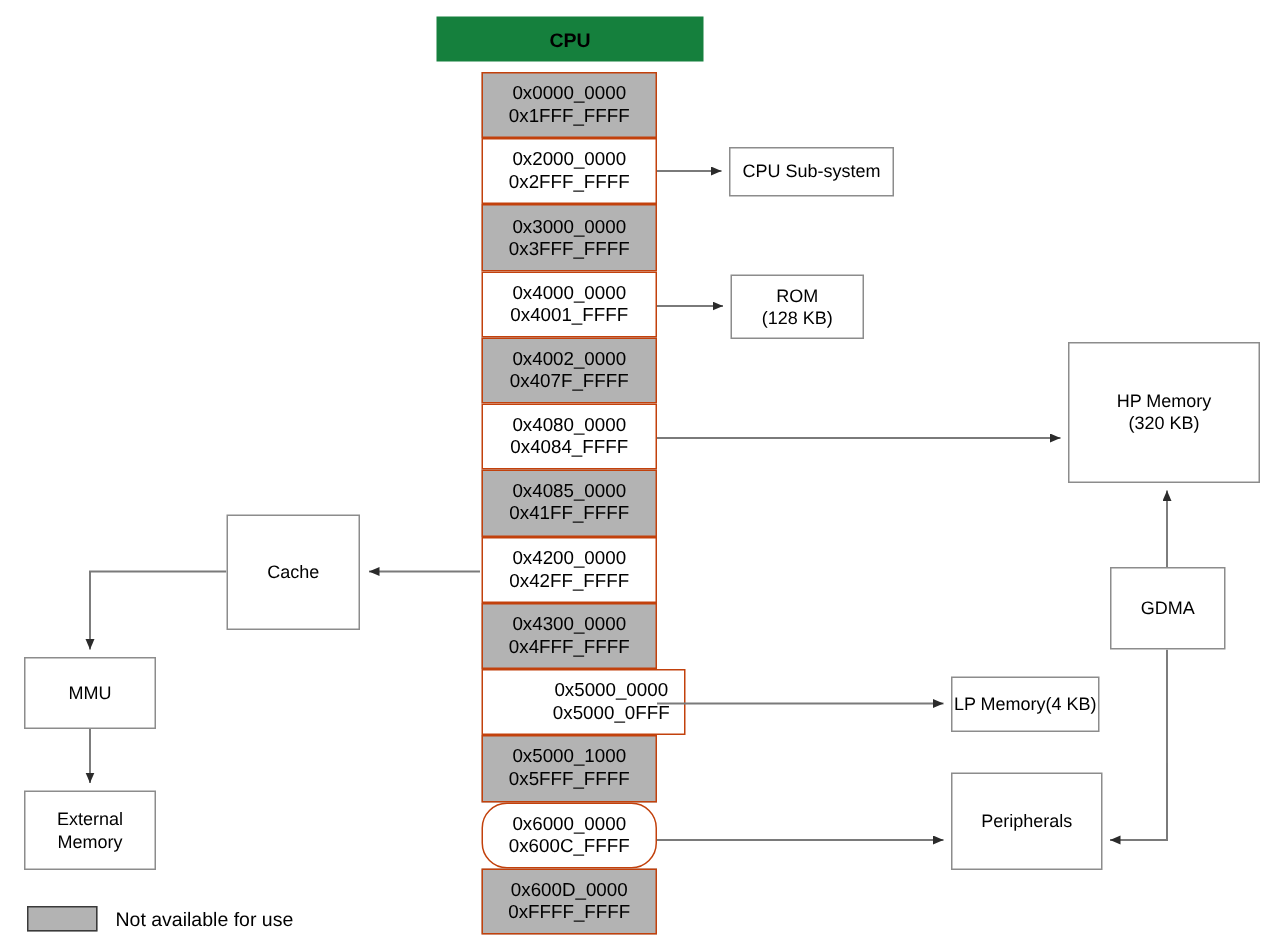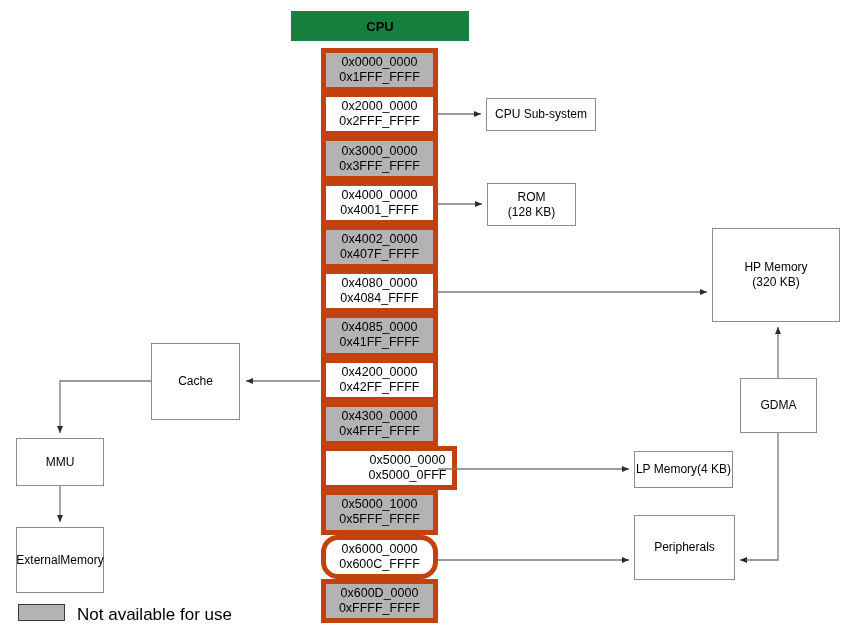--- a/index.html
+++ b/index.html
@@ -38,40 +38,40 @@
     border: none;
     font-weight: bold;
     font-size: 13px;
     display: flex;
     align-items: center;
     justify-content: center;
   }
   .memblock {
     position: absolute;
     box-sizing: border-box;
-    border: 5px solid #c2410c;
+    border: 1px solid #c2410c;
     display: flex;
     flex-direction: column;
     align-items: center;
     justify-content: center;
     font-size: 12.5px;
     line-height: 15px;
     white-space: nowrap;
   }
   .memblock.avail { background: #ffffff; }
   .memblock.unavail { background: #b3b3b3; }
   .legend-swatch {
     position: absolute;
     box-sizing: border-box;
     background: #b3b3b3;
     border: 1px solid #3a3a3a;
   }
   .legend-label {
     position: absolute;
-    font-size: 17px;
+    font-size: 13px;
     white-space: nowrap;
   }
   svg.wires {
     position: absolute;
     left: 0;
     top: 0;
     width: 850px;
     height: 633px;
     pointer-events: none;
   }
@@ -201,21 +201,21 @@
   </div>
 
   <div class="box" style="left:151px; top:343px; width:89px; height:77px;">
     <span>Cache</span>
   </div>
 
   <div class="box" style="left:16px; top:438px; width:88px; height:48px;">
     <span>MMU</span>
   </div>
 
-  <div class="box" style="left:16px; top:527px; width:88px; height:66px; flex-direction:row;">
+  <div class="box" style="left:16px; top:527px; width:88px; height:53px; flex-direction:column;">
     <span>External</span>
     <span>Memory</span>
   </div>
 
   <div class="legend-swatch" style="left:18px; top:604px; width:47px; height:17px;"></div>
   <div class="legend-label" style="left:77px; top:605px;">Not available for use</div>
 
 </div>
 
 </body></html>

